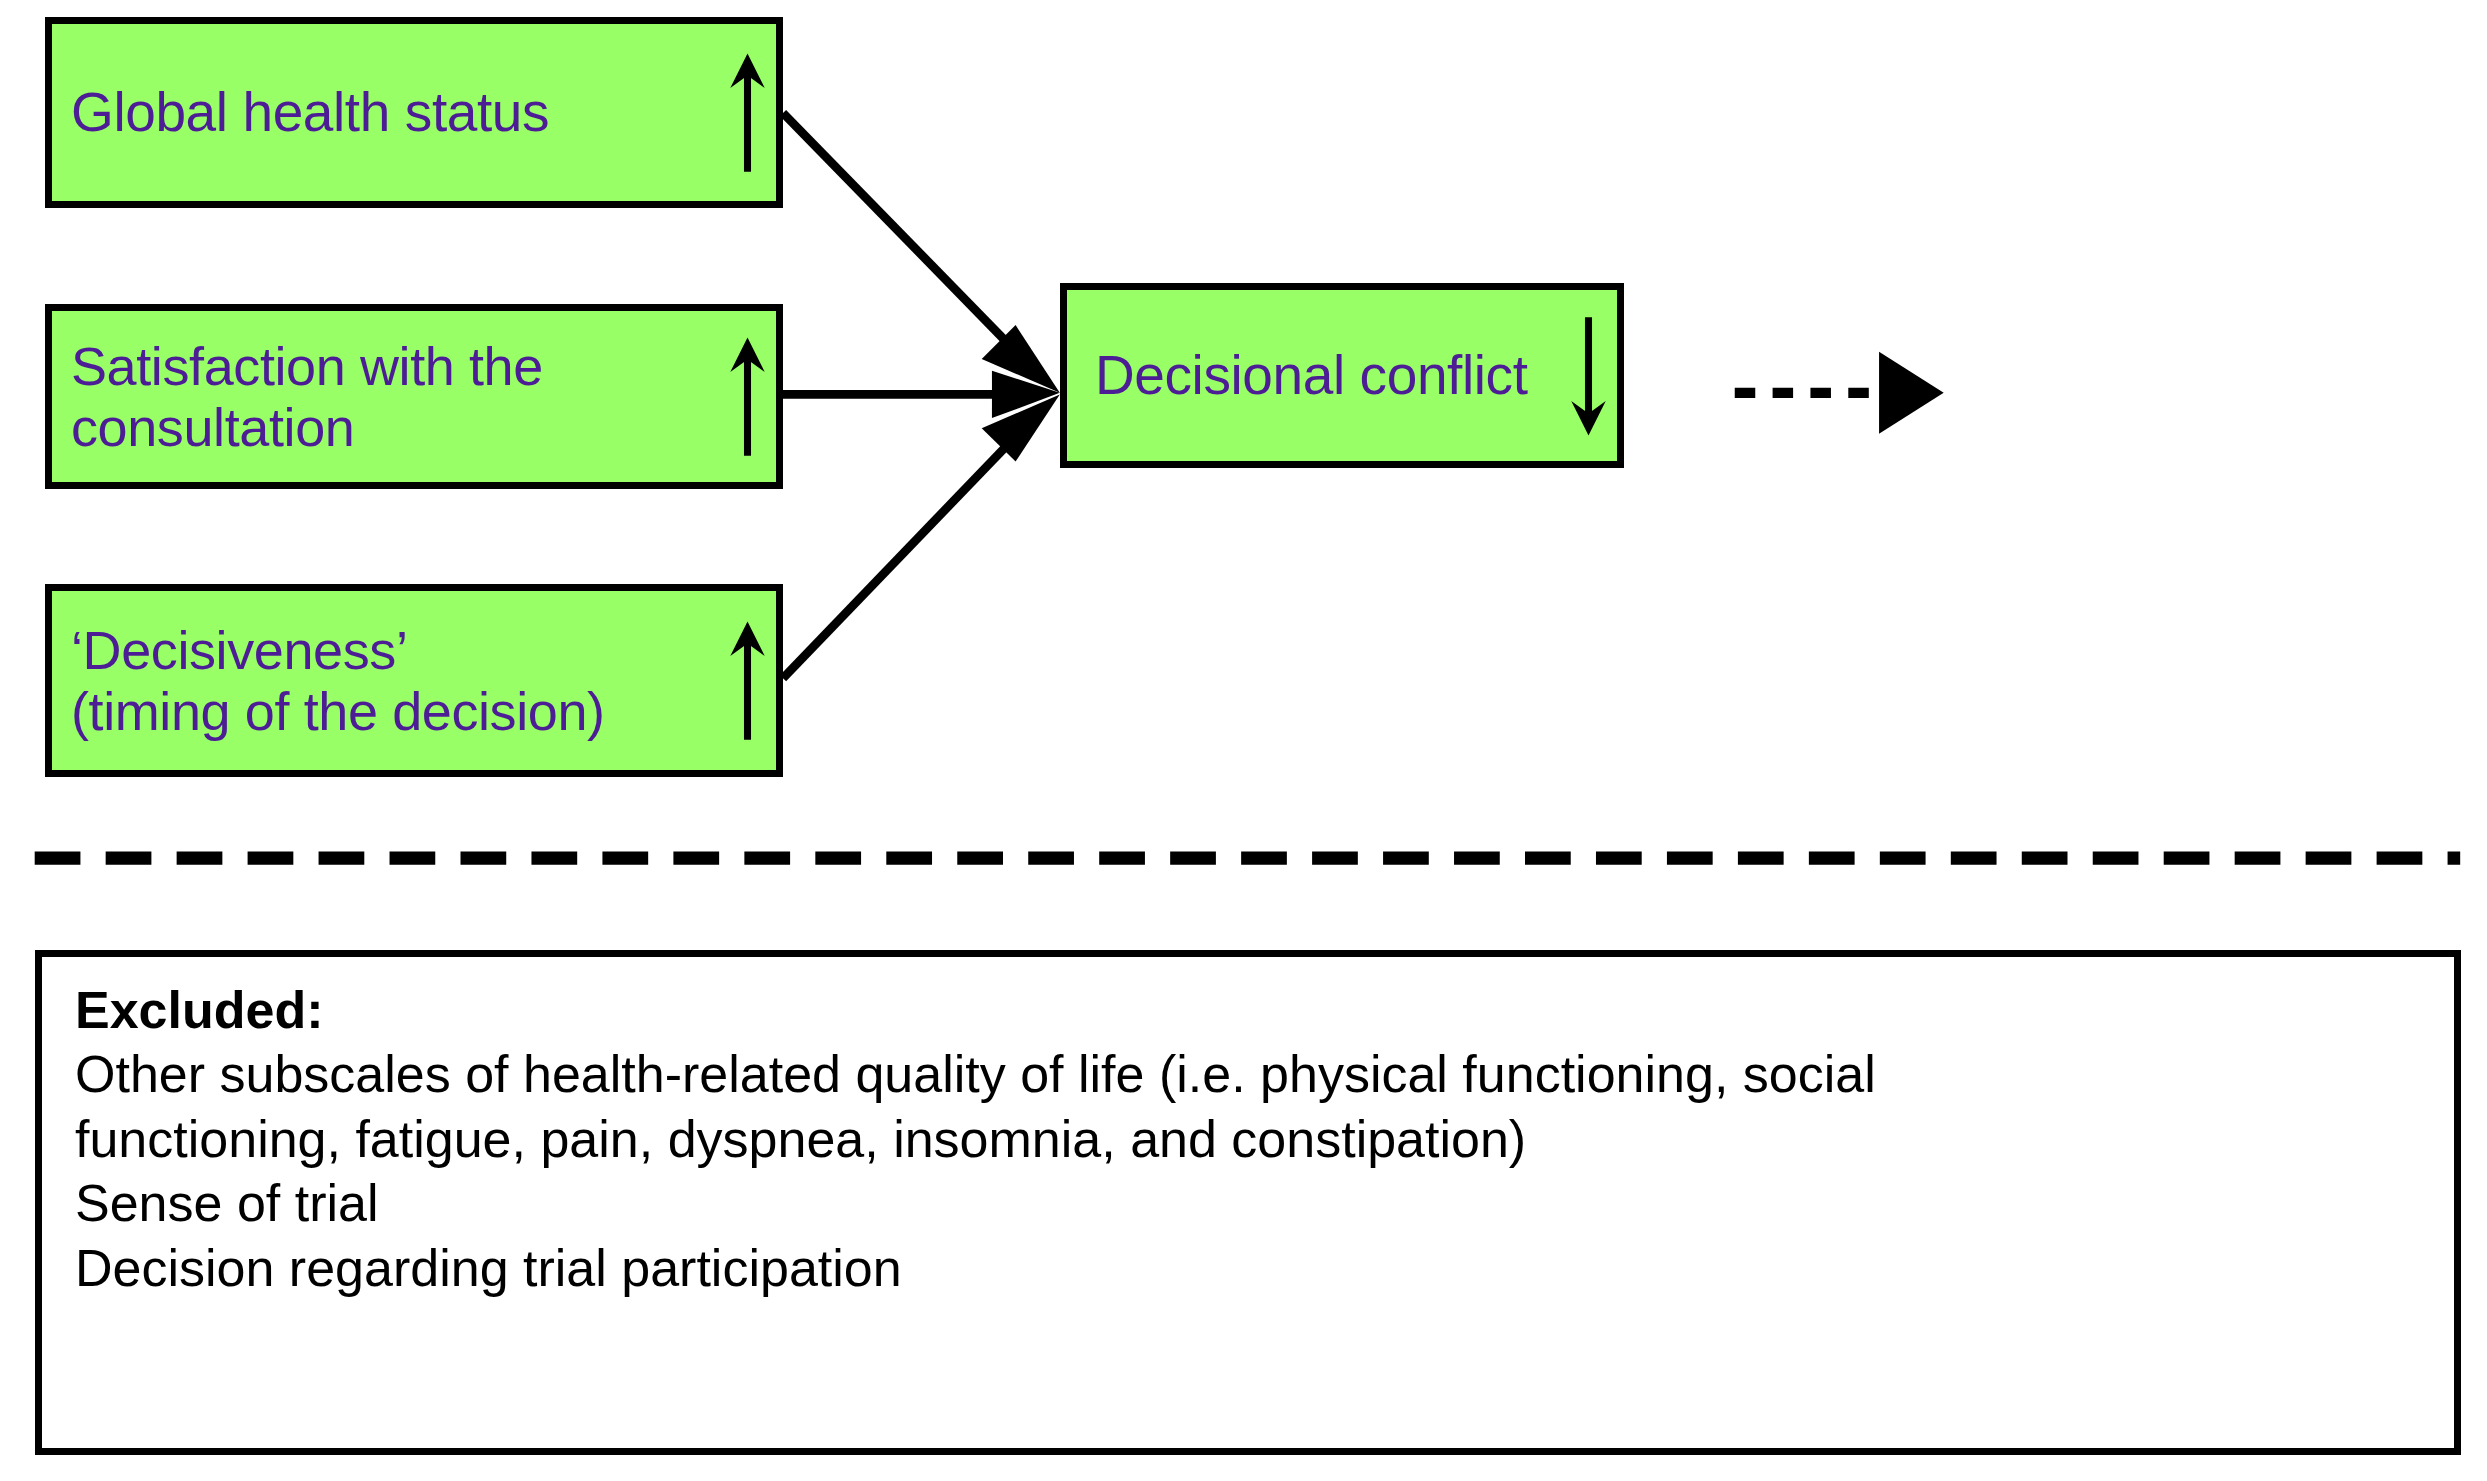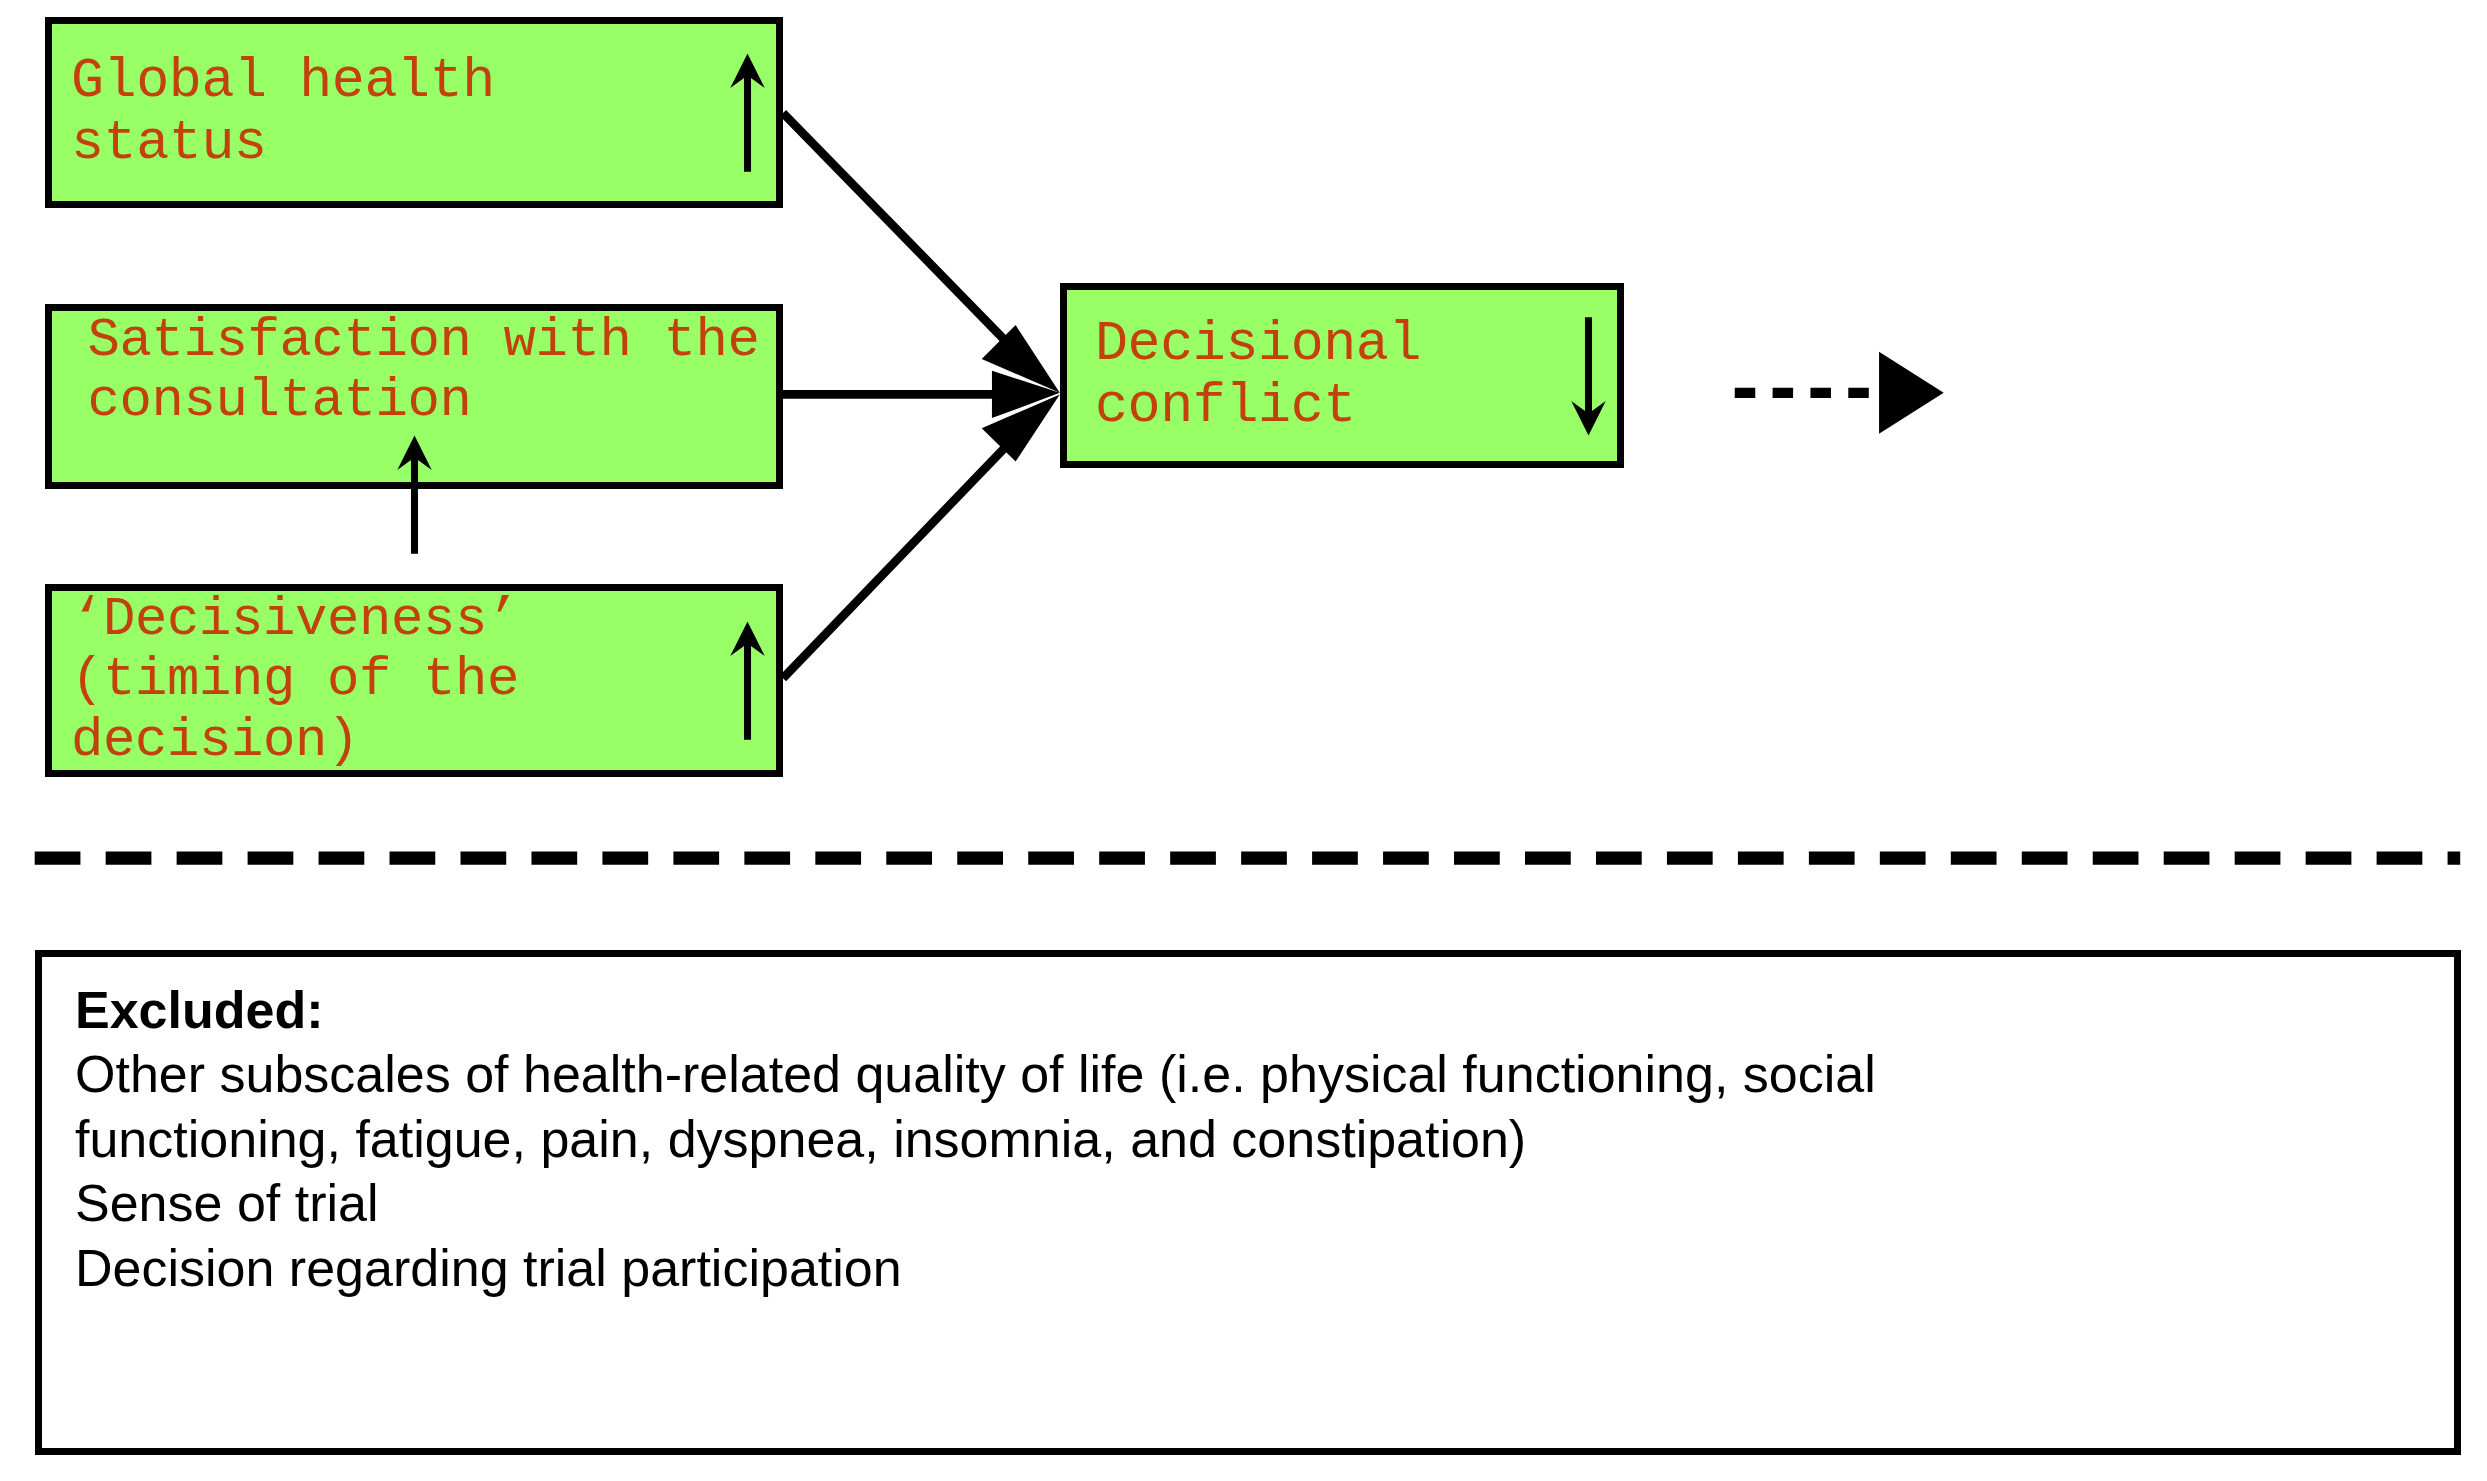--- a/index.html
+++ b/index.html
@@ -20,42 +20,41 @@
   .box {
     position: absolute;
     box-sizing: border-box;
     display: flex;
     align-items: center;
     background: #99ff66;
     border: 7px solid #000000;
   }
   .box .label {
     flex: 1 1 auto;
-    color: #c2410c;
+    color: #4c1d95;
     font-size: 55px;
     line-height: 1.12;
     padding-left: 19px;
     letter-spacing: -0.4px;
     white-space: pre-line;
-    font-family: Liberation Mono, monospace;
   }
   .box .trend {
     flex: 0 0 auto;
     width: 58px;
     display: flex;
     align-items: center;
     justify-content: center;
   }
 
   
   #box-global-health {
     left: 45px;  top: 17.3px;  width: 738px; height: 191px;
   }
   #box-satisfaction {
-    left: 45px;  top: 304px; width: 738px; height: 185px; flex-direction: column;
+    left: 45px;  top: 304px; width: 738px; height: 185px;
   }
   #box-decisiveness {
     left: 45px;  top: 584px; width: 738px; height: 193px;
   }
   #box-decisional-conflict {
     left: 1060px; top: 283px; width: 564px; height: 185px;
   }
   #box-quality-of-life {
     left: 1944px; top: 300px; width: 517px; height: 186px;
     background: #ccff99;

